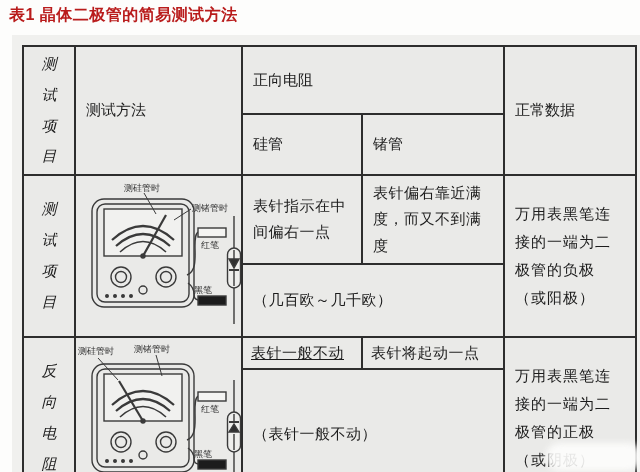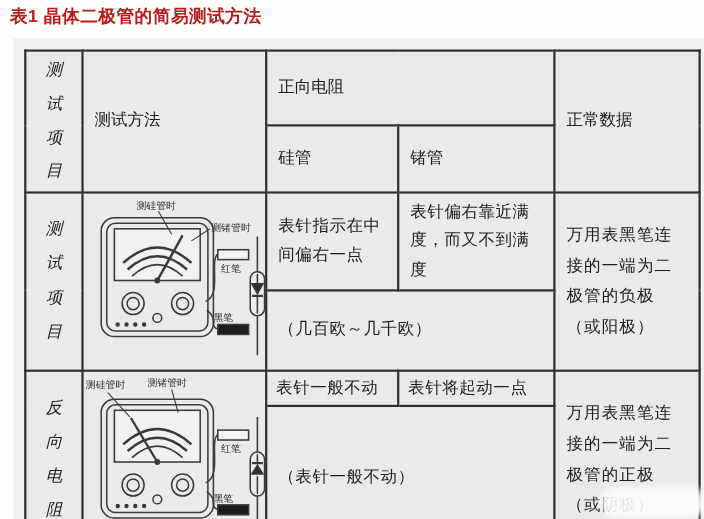--- a/index.html
+++ b/index.html
@@ -178,21 +178,21 @@
           <line x1="158" y1="94" x2="158" y2="110"></line>
           <line x1="22" y1="18" x2="42" y2="40" stroke-width="1"></line>
           <line x1="80" y1="15" x2="86" y2="36" stroke-width="1"></line>
         </g>
         <text x="2" y="14" font-size="9">测硅管时</text>
         <text x="58" y="12" font-size="9">测锗管时</text>
         <text x="125" y="72" font-size="9">红笔</text>
         <text x="118" y="117" font-size="9">黑笔</text>
       </svg>
     </td>
-    <td class="body-text" style="padding:2px 8px;">
+    <td class="body-text" style="padding:2px 8px;text-decoration:underline;">
       <span>表针一般不动</span>
     </td>
     <td class="body-text" style="padding:2px 8px;border-radius:10px;">
       <span>表针将起动一点</span>
     </td>
     <td class="polarity" rowspan="2">
       <span class="pre">万用表黑笔连接的一端为二极管的正极
 （或阴极）</span>
     </td>
   </tr>

